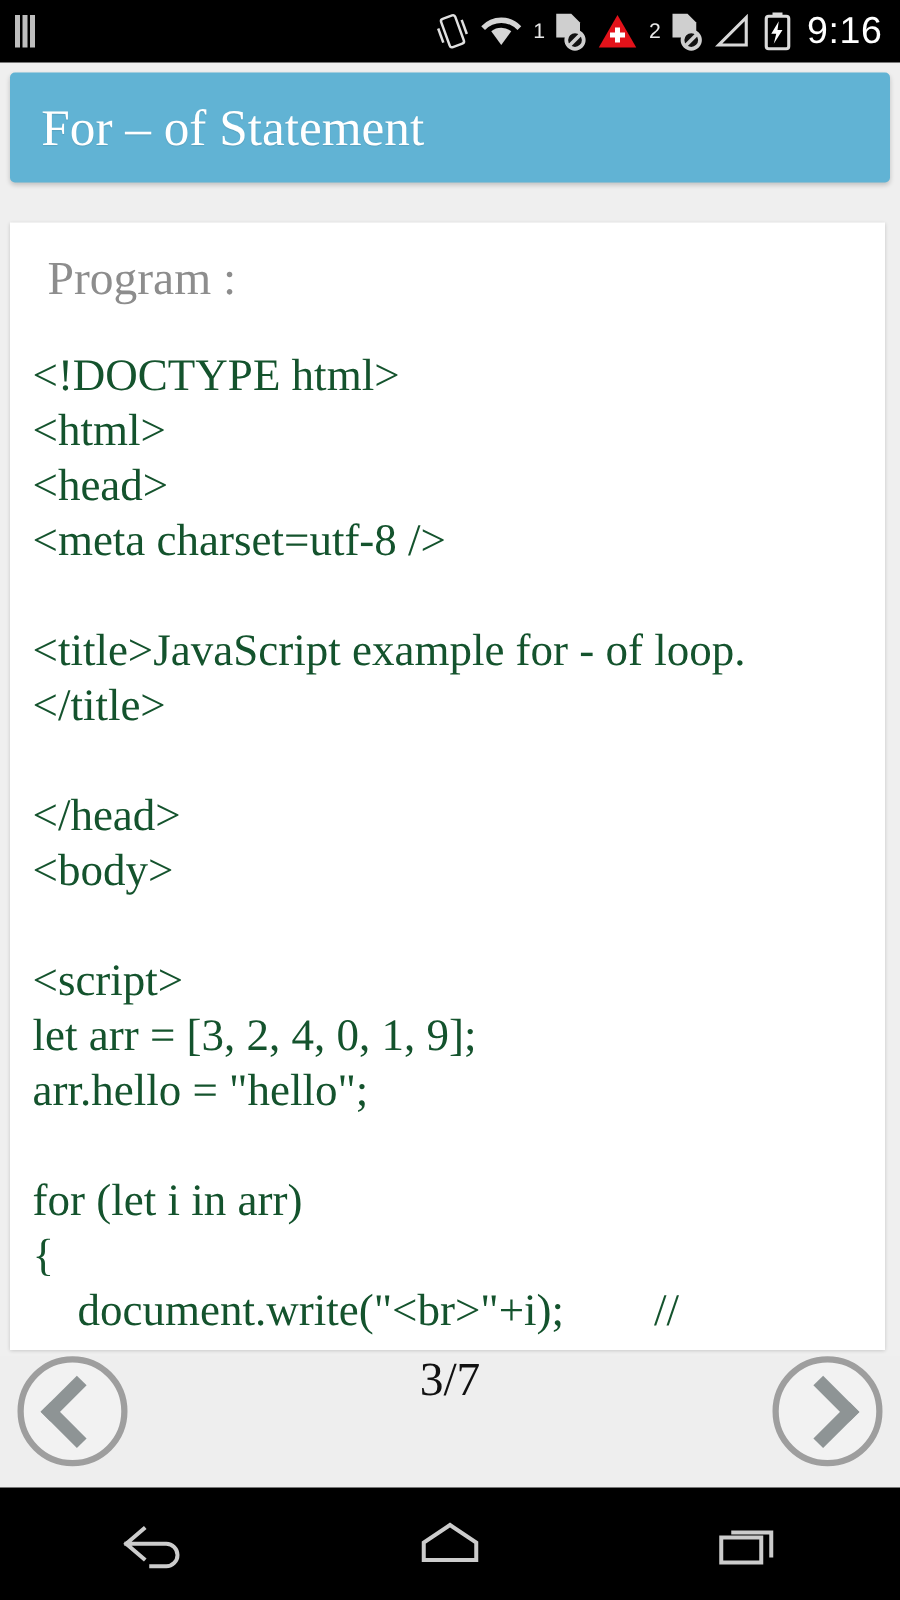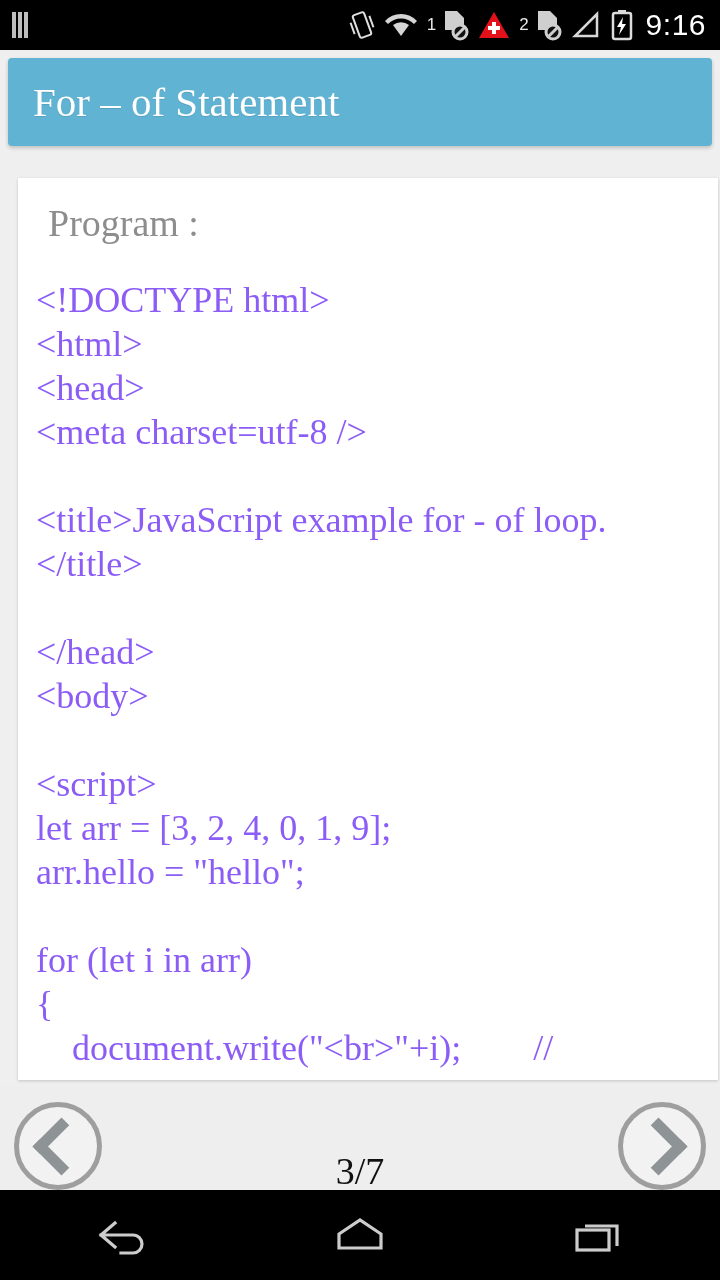--- a/index.html
+++ b/index.html
@@ -83,56 +83,56 @@
     font-size: 41px;
     font-family: "Liberation Serif", serif;
     line-height: 1;
     text-shadow: 0 1px 1px rgba(0,0,0,.10);
     text-align: center;
   }
 
   
   .card {
     position: absolute;
-    top: 178px; left: 18px;
+    top: 178px; left: 8px;
     width: 700px;
     height: 902px;
     background: #ffffff;
     box-shadow: 0 1px 3px rgba(0,0,0,.18);
     overflow: hidden;
     box-sizing: border-box;
   }
   .card-inner {
     padding: 26px 14px 0 18px;
   }
   .program-label {
     color: #8d8d8d;
     font-size: 38px;
     line-height: 1;
     padding-left: 12px;
     margin-bottom: 36px;
   }
   .code {
-    color: #8b5cf6;
+    color: #14532d;
     font-size: 36px;
     line-height: 44px;
     white-space: pre-wrap;
     word-break: break-word;
     font-family: "Liberation Serif", serif;
   }
 
   
   .pager {
     position: absolute;
     top: 1085px; left: 0;
     width: 720px;
     height: 105px;
     background: #eeeeee;
     display: flex;
-    align-items: flex-end;
+    align-items: flex-start;
     justify-content: space-between;
     box-sizing: border-box;
     padding: 0 14px;
   }
   .nav-btn {
     width: 88px; height: 88px;
     border-radius: 50%;
     border: 5px solid #9e9e9e;
     background: #f2f2f2;
     display: flex;

